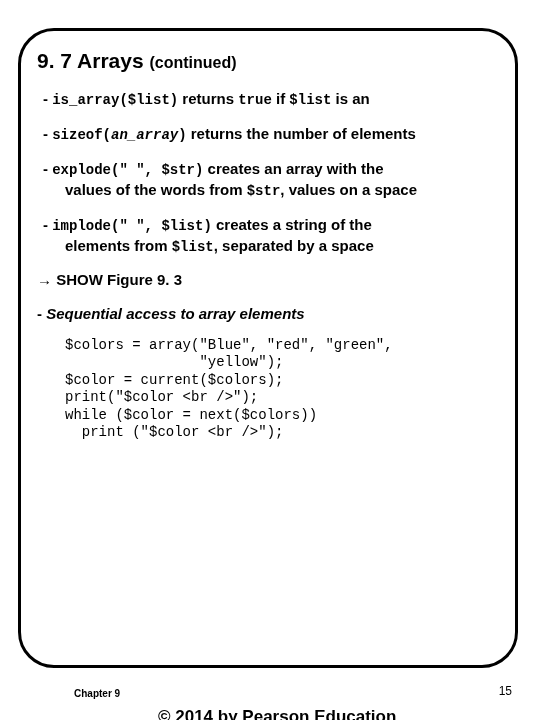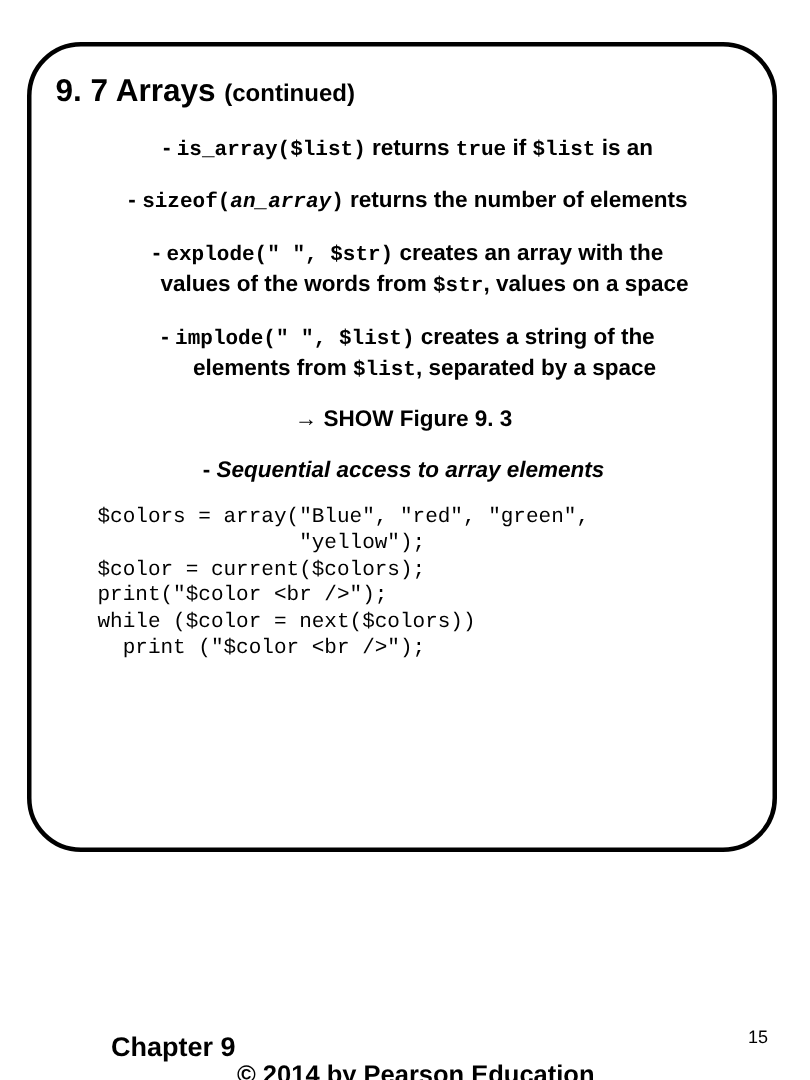--- a/index.html
+++ b/index.html
@@ -10,41 +10,40 @@
     height: 720px;
     font-family: Arial, Helvetica, sans-serif;
     color: #000;
     position: relative;
   }
   .slide-frame {
     position: absolute;
     left: 18px;
     top: 28px;
     width: 500px;
-    height: 540px;
+    height: 640px;
     border: 3px solid #000;
     border-radius: 36px;
     box-sizing: border-box;
     padding: 18px 14px 10px 16px;
   }
   .title {
     font-size: 21px;
     font-weight: bold;
     margin: 0 0 16px 0;
   }
   .title .cont {
     font-size: 16px;
     font-weight: bold;
   }
   .bullet {
     font-size: 15px;
     font-weight: bold;
     margin: 0 0 14px 0;
     line-height: 1.28;
-    text-align: center;
   }
   .bullet.ind1 { padding-left: 6px; }
   .bullet .dash { display:inline; }
   .hang { padding-left: 22px; display:block; }
   code, .mono {
     font-family: "Courier New", Courier, monospace;
     font-weight: bold;
     font-size: 14px;
   }
   .arrow {
@@ -64,21 +63,21 @@
     position: absolute;
     left: 0;
     bottom: 8px;
     width: 540px;
     height: 28px;
   }
   .footer .chapter {
     position: absolute;
     left: 74px;
     top: 4px;
-    font-size: 18px;
+    font-size: 10px;
     font-weight: bold;
   }
   .footer .copy {
     position: absolute;
     left: 158px;
     top: 23px;
     font-size: 17px;
     font-weight: bold;
   }
   .footer .pagenum {

